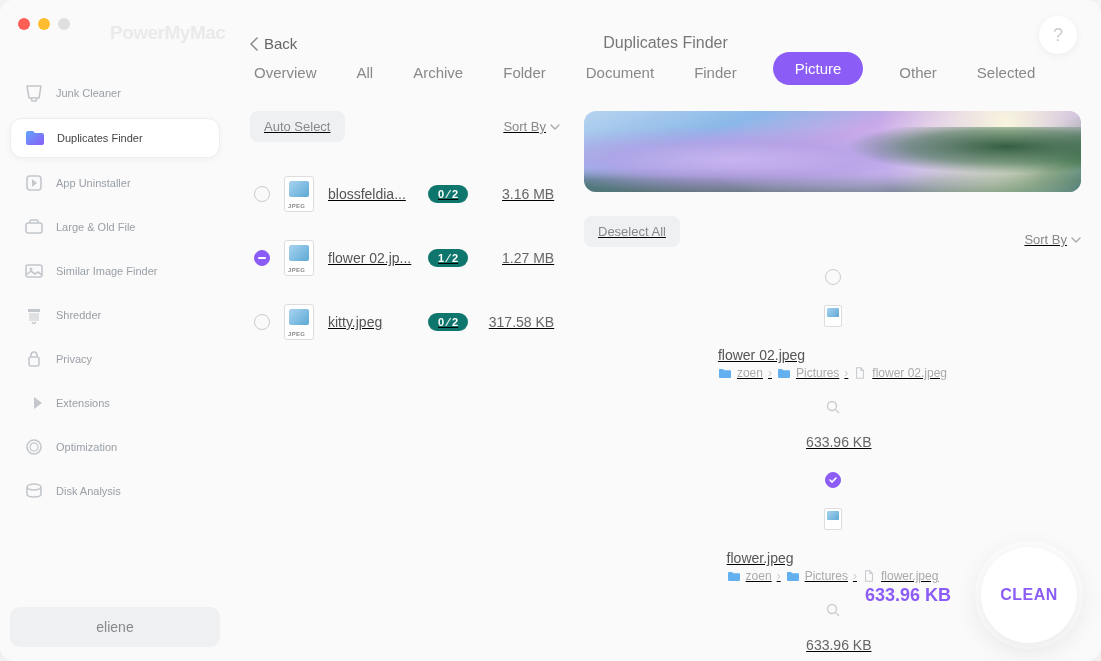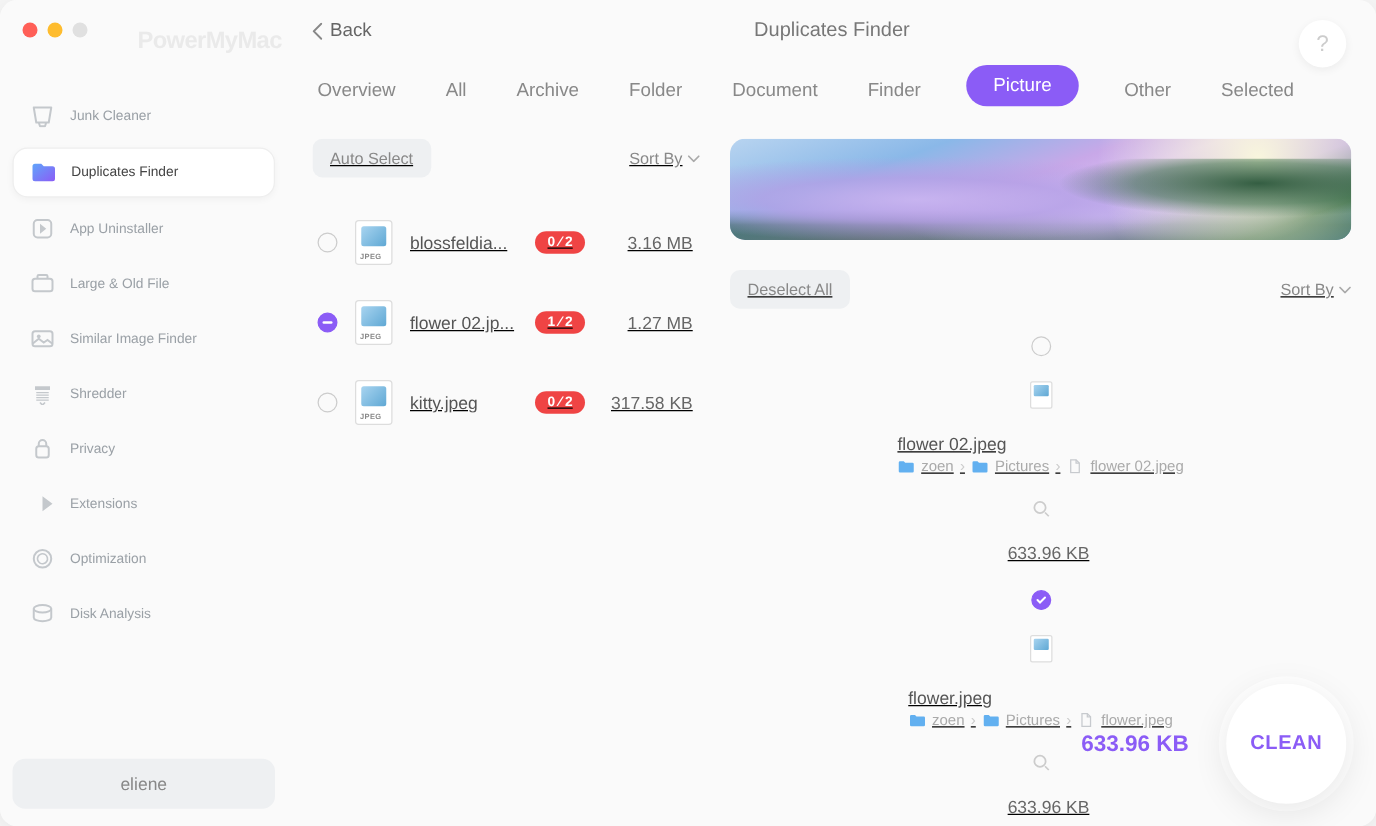--- a/index.html
+++ b/index.html
@@ -10,21 +10,21 @@
 .dot { width:12px; height:12px; border-radius:50%; }
 .dot.r{background:#ff5f57;} .dot.y{background:#febc2e;} .dot.g{background:#e0e0e0;}
 .brand { color:#eaeaea; font-size:19px; font-weight:700; margin-left:30px; position:absolute; top:22px; left:80px; letter-spacing:-0.5px; }
 .nav { margin-top:30px; display:flex; flex-direction:column; gap:6px; }
 .nav-item { display:flex; align-items:center; gap:12px; padding:10px 14px; border-radius:12px; cursor:pointer; color:#9aa0a6; font-size:11px; }
 .nav-item.active { background:#fff; color:#444; border:1px solid #eee; box-shadow:0 2px 6px rgba(0,0,0,0.04); }
 .nav-icon { width:20px; height:18px; display:flex; align-items:center; justify-content:center; flex-shrink:0; }
 .nav-icon svg { width:20px; height:18px; }
 .user-box { margin-top:auto; background:#eef0f2; border-radius:10px; padding:12px; text-align:center; color:#888; font-size:14px; }
 .main { flex:1; display:flex; flex-direction:column; padding:16px 20px 0; position:relative; }
-.topbar { display:flex; align-items:flex-start; height:36px; position:relative; }
+.topbar { display:flex; align-items:flex-end; height:36px; position:relative; }
 .back { display:flex; align-items:center; gap:6px; color:#666; font-size:15px; cursor:pointer; }
 .back svg { width:8px; height:14px; }
 .title { position:absolute; left:50%; transform:translateX(-50%); color:#777; font-size:16px; }
 .help { position:absolute; right:4px; top:0; width:38px; height:38px; border-radius:50%; background:#fff; display:flex; align-items:center; justify-content:center; color:#ccc; font-size:18px; box-shadow:0 2px 8px rgba(0,0,0,0.06); }
 .tab { padding:12px 20px; color:#888; font-size:15px; cursor:pointer; border-radius:18px 18px 0 0; position:relative; top:0; }
 .tab.active { background:#8b5cf6; color:#fff; border-radius:18px; padding:8px 22px; margin-bottom:8px; }
 .tabs-row { display:flex; align-items:center; justify-content:space-between; }
 .tab-list { display:flex; gap:32px; align-items:center; }
 .tab-list .tab { padding:12px 4px; }
 .tab-list .tab.active { padding:8px 22px; }
@@ -38,27 +38,27 @@
 .checkbox { width:16px; height:16px; border:1.5px solid #ccc; border-radius:50%; flex-shrink:0; }
 .checkbox.semi { background:#8b5cf6; border-color:#8b5cf6; position:relative; }
 .checkbox.semi::after { content:""; position:absolute; left:3px; right:3px; top:50%; height:2px; background:#fff; transform:translateY(-50%); border-radius:1px; }
 .checkbox.checked { background:#8b5cf6; border-color:#8b5cf6; position:relative; }
 .checkbox.checked svg { position:absolute; inset:0; margin:auto; }
 .file-thumb { width:30px; height:36px; position:relative; flex-shrink:0; }
 .file-thumb .paper { width:100%; height:100%; background:#fff; border:1px solid #ddd; border-radius:3px; position:relative; }
 .file-thumb .img { position:absolute; top:4px; left:4px; right:4px; height:16px; background:linear-gradient(135deg,#a8d4f0,#5fa8d4); border-radius:2px; }
 .file-thumb .tag { position:absolute; bottom:2px; left:3px; font-size:6px; color:#888; font-weight:700; letter-spacing:0.3px; }
 .file-name { flex:1; color:#555; font-size:14px; white-space:nowrap; overflow:hidden; text-overflow:ellipsis; max-width:86px; }
-.badge { background:#ef4444; color:#fff; font-size:11px; padding:3px 10px; border-radius:10px; font-weight:600; white-space:nowrap; }
+.badge { background:#0f766e; color:#fff; font-size:11px; padding:3px 10px; border-radius:10px; font-weight:600; white-space:nowrap; }
 .size { color:#666; font-size:14px; width:72px; text-align:right; }
 .right-col { flex:1; display:flex; flex-direction:column; }
 .preview { width:100%; height:212px; border-radius:12px; background:linear-gradient(160deg,#b8d4f0 0%,#8ab8e8 25%,#c8a8e8 45%,#d4b8f0 55%,#b8a0e0 70%,#2a6040 88%,#4080b0 100%); position:relative; overflow:hidden; }
 .preview::before { content:""; position:absolute; inset:0; background:radial-gradient(circle at 85% 20%,rgba(255,255,220,0.9) 0%,transparent 30%),radial-gradient(ellipse at 30% 60%,rgba(200,180,240,0.95) 0%,rgba(180,160,230,0.8) 25%,transparent 50%),radial-gradient(ellipse at 60% 75%,rgba(210,190,245,0.9) 0%,transparent 40%),linear-gradient(to bottom,transparent 70%,rgba(30,80,50,0.6) 85%); }
 .preview::after { content:""; position:absolute; right:0; top:20%; width:50%; height:60%; background:radial-gradient(ellipse at 70% 40%,rgba(20,70,40,0.85) 0%,rgba(30,90,50,0.5) 40%,transparent 65%); }
-.dup-ctrl { display:flex; justify-content:space-between; align-items:center; margin-top:24px; }
+.dup-ctrl { display:flex; justify-content:space-between; align-items:flex-end; margin-top:24px; }
 .dup-list { margin-top:14px; display:flex; flex-direction:column; gap:6px; position:relative; }
 .dup-row { display:flex; align-items:center; gap:20px; padding:8px 4px;flex-direction:column; }
 .mini-thumb { width:18px; height:22px; background:#fff; border:1px solid #ddd; border-radius:2px; position:relative; flex-shrink:0; }
 .mini-thumb::before { content:""; position:absolute; top:2px; left:2px; right:2px; height:9px; background:linear-gradient(135deg,#a8d4f0,#5fa8d4); border-radius:1px; }
 .dup-info { flex:1; display:flex; flex-direction:column; gap:3px; }
 .dup-name { color:#555; font-size:14px; }
 .dup-path { display:flex; align-items:center; gap:5px; font-size:12px; color:#aaa; }
 .dup-path svg { width:14px; height:12px; }
 .dup-path .sep { color:#ccc; }
 .mag { width:14px; height:14px; flex-shrink:0; }

